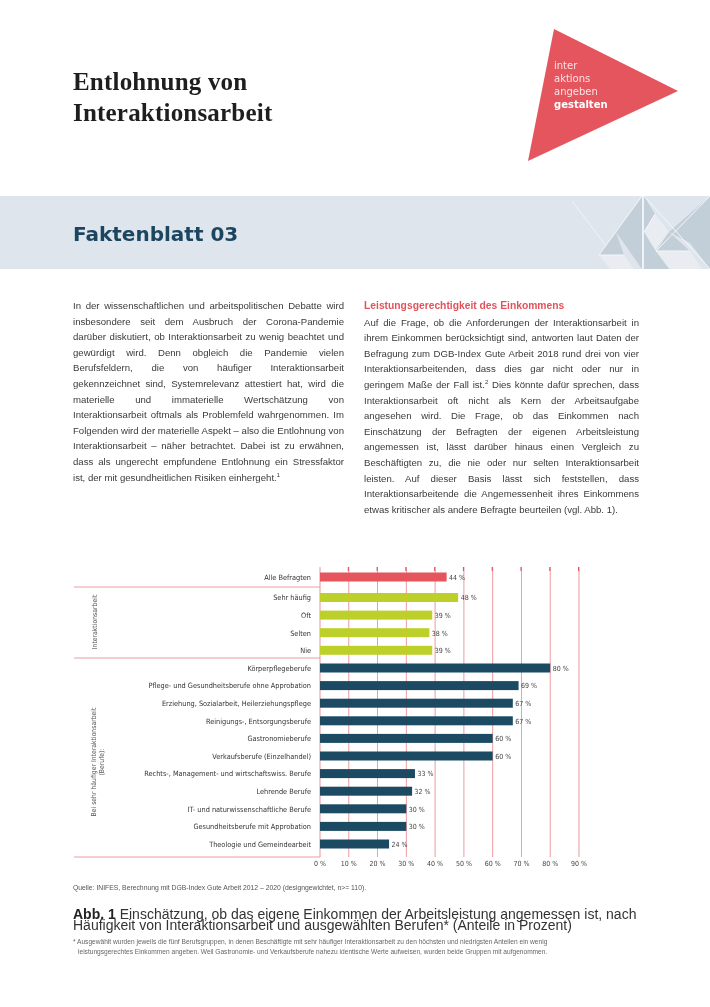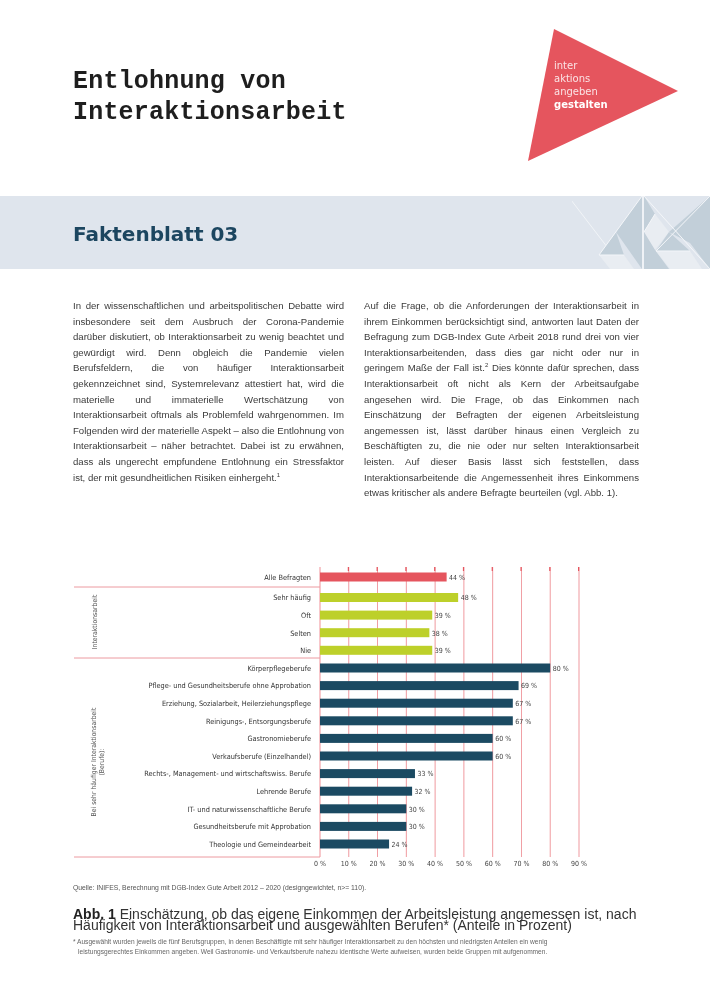--- a/index.html
+++ b/index.html
@@ -1,19 +1,19 @@
 <!DOCTYPE html>
 <html><head>
 <meta charset="utf-8">
 <style>
   html, body { margin:0; padding:0; }
   body { width:710px; height:1007px; background:#ffffff; position:relative; overflow:hidden;
          font-family:"Liberation Sans", "DejaVu Sans", sans-serif; color:#2a2a2a; }
   .title { position:absolute; left:73px; top:66px; font-size:25px; line-height:31px; font-weight:bold;
-           color:#1e1e1e; letter-spacing:0.2px; font-family:Liberation Mono, monospace; }
+           color:#1e1e1e; letter-spacing:0.2px; font-family:Liberation Serif, serif; }
   .logo { position:absolute; left:518px; top:27px; width:160px; width:180px; height:136px; }
   .logo svg { position:absolute; left:0; top:0; }
   .logo-text { position:absolute; left:36px; top:32px; color:#fbe3e5; font-size:10px; line-height:13px; font-family:"DejaVu Sans", sans-serif; }
   .logo-text .b { font-weight:bold; color:#ffffff; }
   .band { position:absolute; left:0; top:196px; width:710px; height:73px; background:#dfe5ed; }
   .band-title { position:absolute; left:73px; top:222px; font-size:20px; font-weight:bold; color:#1c4660; font-family:"DejaVu Sans", sans-serif; }
   .tangram { position:absolute; left:572px; top:196px; }
   .col { position:absolute; font-size:9.6px; line-height:15.6px; text-align:justify; color:#3a3a3a; }
   .col-left { left:73px; top:298px; width:271px; }
   .col-right { left:364px; top:298px; width:275px; }
@@ -67,20 +67,21 @@
   <line x1="27" y1="59" x2="52" y2="59" stroke="#f4f6f9" stroke-width="1"></line>
   <line x1="84" y1="55" x2="118" y2="55" stroke="#f4f6f9" stroke-width="1"></line>
   <line x1="84" y1="55" x2="138" y2="0" stroke="#f4f6f9" stroke-width="1"></line>
 </svg>
 
 <div class="col col-left">
   <span>In der wissenschaftlichen und arbeitspolitischen Debatte wird insbesondere seit dem Ausbruch der Corona-Pandemie darüber diskutiert, ob Interaktionsarbeit zu wenig beachtet und gewürdigt wird. Denn obgleich die Pandemie vielen Berufsfeldern, die von häufiger Interaktionsarbeit gekennzeichnet sind, Systemrelevanz attestiert hat, wird die materielle und immaterielle Wertschätzung von Interaktionsarbeit oftmals als Problemfeld wahrgenommen. Im Folgenden wird der materielle Aspekt – also die Entlohnung von Interaktionsarbeit – näher betrachtet. Dabei ist zu erwähnen, dass als ungerecht empfundene Entlohnung ein Stressfaktor ist, der mit gesundheitlichen Risiken einhergeht.</span><sup>1</sup>
 </div>
 
 <div class="col col-right">
+  <div class="sub-heading">Leistungsgerechtigkeit des Einkommens</div>
   <span>Auf die Frage, ob die Anforderungen der Interaktionsarbeit in ihrem Einkommen berücksichtigt sind, antworten laut Daten der Befragung zum DGB-Index Gute Arbeit 2018 rund drei von vier Interaktionsarbeitenden, dass dies gar nicht oder nur in geringem Maße der Fall ist.</span><sup>2</sup><span> Dies könnte dafür sprechen, dass Interaktionsarbeit oft nicht als Kern der Arbeitsaufgabe angesehen wird. Die Frage, ob das Einkommen nach Einschätzung der Befragten der eigenen Arbeitsleistung angemessen ist, lässt darüber hinaus einen Vergleich zu Beschäftigten zu, die nie oder nur selten Interaktionsarbeit leisten. Auf dieser Basis lässt sich feststellen, dass Interaktionsarbeitende die Angemessenheit ihres Einkommens etwas kritischer als andere Befragte beurteilen (vgl. Abb. 1).</span>
 </div>
 
 <svg class="chart" id="chart" width="710" height="320">
     <line x1="348.77777777777777" y1="7" x2="348.77777777777777" y2="297" stroke="#e5555e" stroke-width="0.8" opacity="0.75"></line>
     <line x1="348.3777777777778" y1="7" x2="348.3777777777778" y2="11" stroke="#e5555e" stroke-width="1.2"></line>
     <line x1="377.55555555555554" y1="7" x2="377.55555555555554" y2="297" stroke="#e5555e" stroke-width="0.8" opacity="0.75"></line>
     <line x1="377.15555555555557" y1="7" x2="377.15555555555557" y2="11" stroke="#e5555e" stroke-width="1.2"></line>
     <line x1="406.3333333333333" y1="7" x2="406.3333333333333" y2="297" stroke="#e5555e" stroke-width="0.8" opacity="0.75"></line>
     <line x1="405.93333333333334" y1="7" x2="405.93333333333334" y2="11" stroke="#e5555e" stroke-width="1.2"></line>

